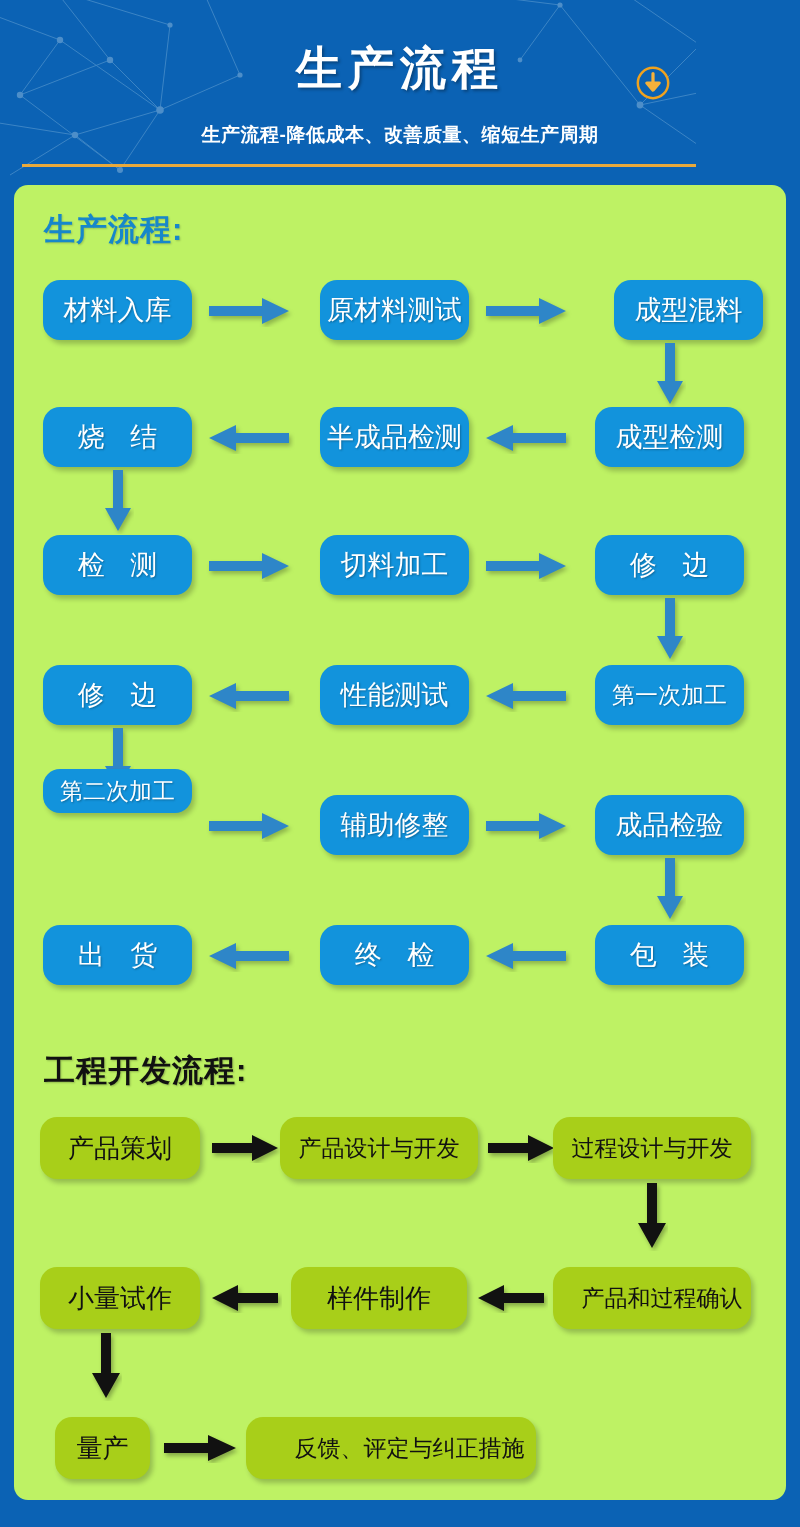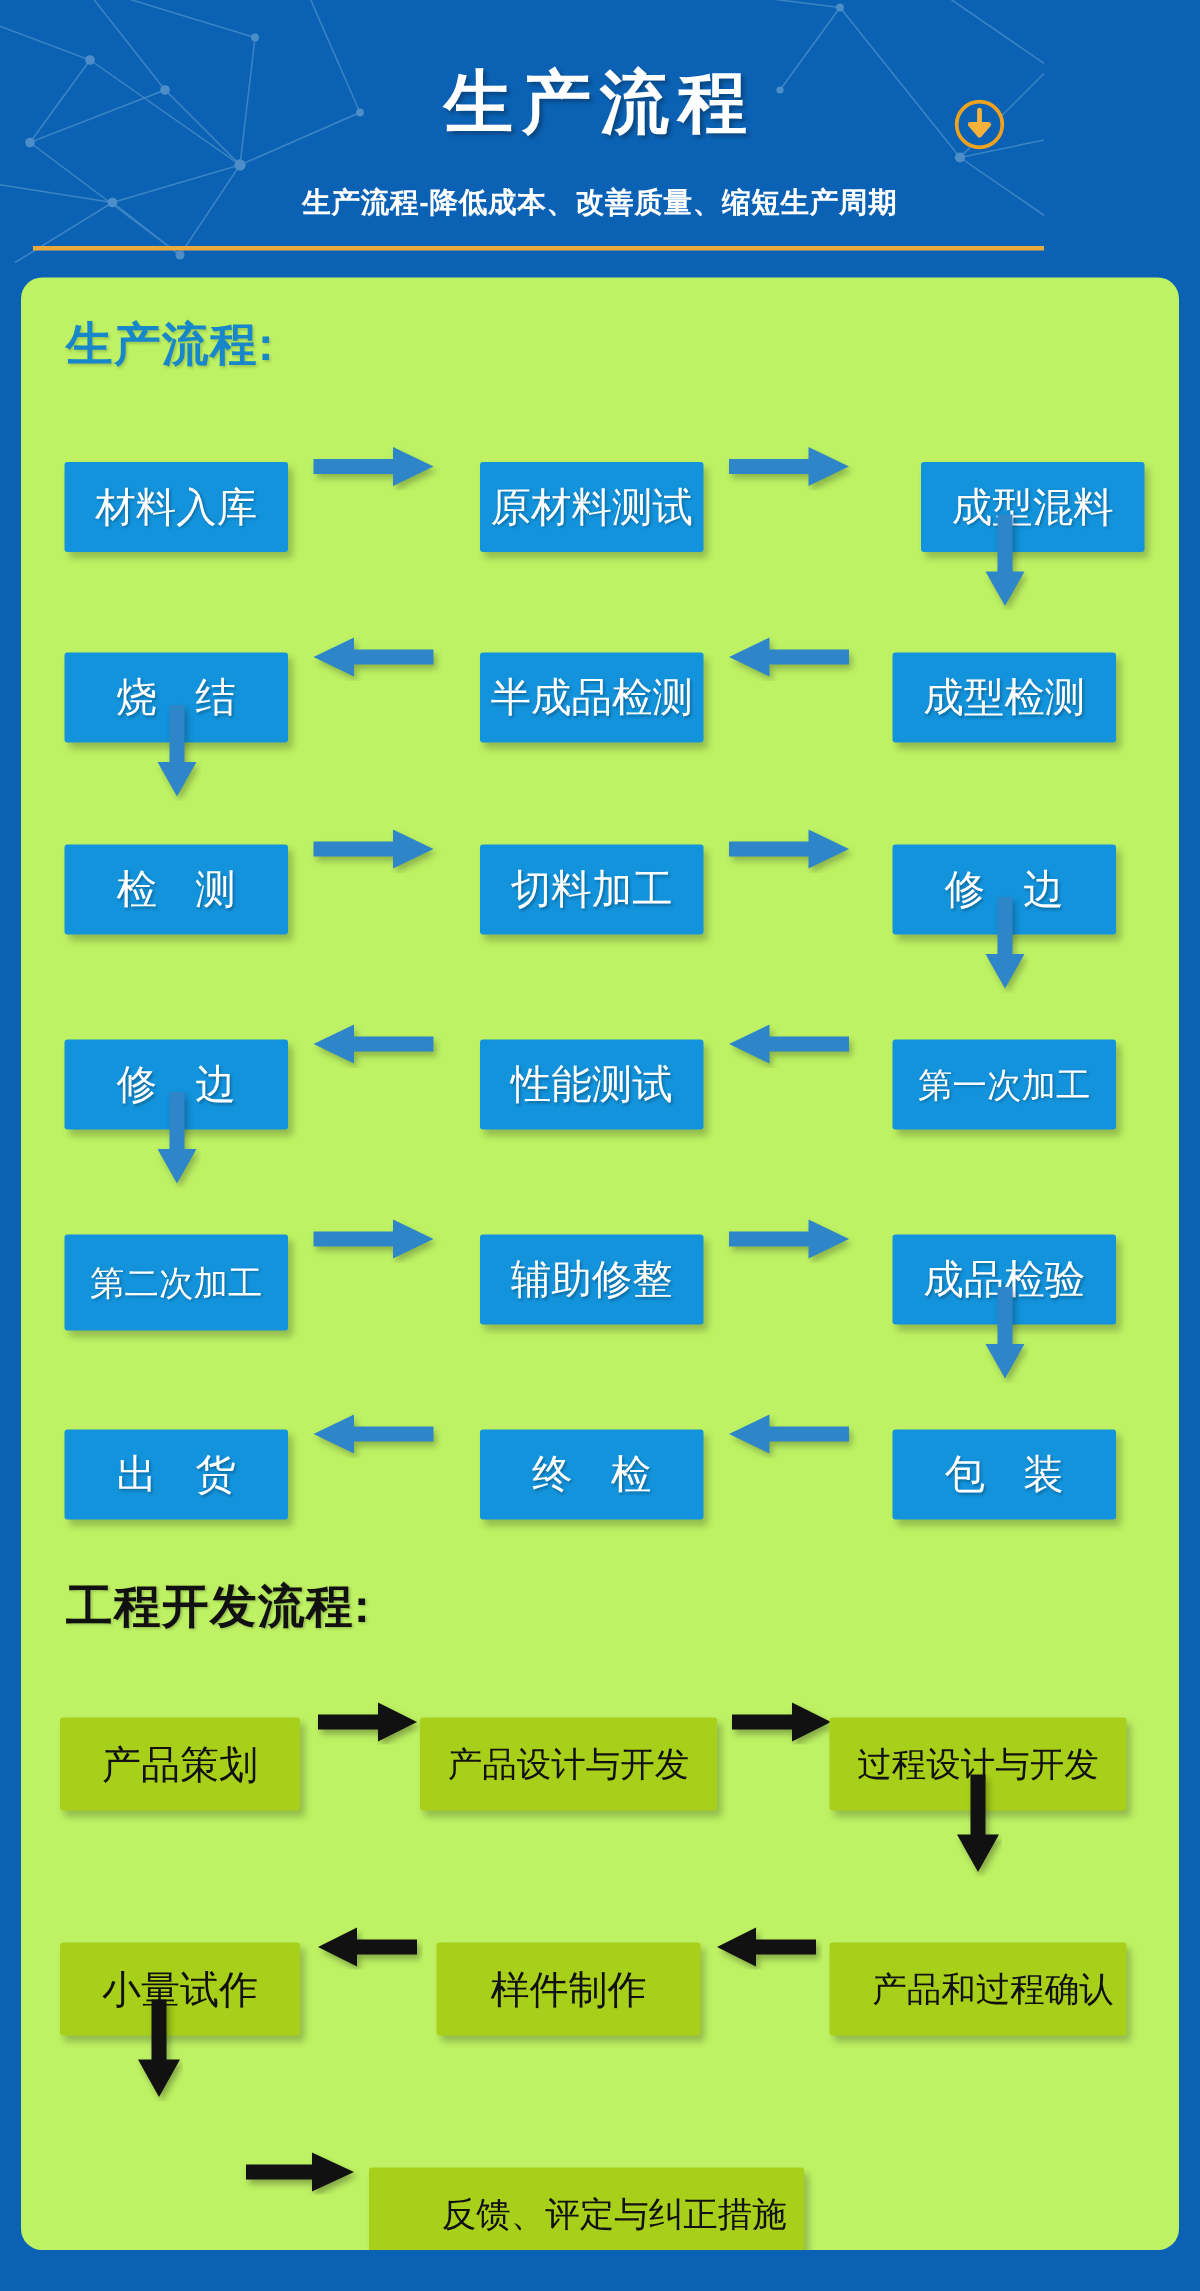--- a/index.html
+++ b/index.html
@@ -63,24 +63,23 @@
     letter-spacing: 1px;
     white-space: nowrap;
   }
   .section-title.blue { color: #1787CA; text-shadow: 1px 1px 2px rgba(0,0,0,.18); }
   .section-title.black { color: #111111; text-shadow: 1px 1px 2px rgba(0,0,0,.25); }
 
   
   .node {
     position: absolute;
     display: flex; align-items: center; justify-content: center;
-    border-radius: 2px;
+    border-radius: 17px;
     white-space: nowrap;
     box-shadow: 3px 4px 5px rgba(0,0,0,.22);
-    margin-top: 28px;
   }
   .node.blue {
     background: #1293DC;
     color: #ffffff;
     font-size: 27px; font-weight: 500;
     text-shadow: 1px 1px 2px rgba(0,0,0,.30);
   }
   .node.green {
     background: #A8CF19;
     color: #111111;
@@ -225,21 +224,21 @@
       </svg>
     </div>
     <div class="node blue small" style="left:581px; top:480px; width:149px; height:60px;">第一次加工</div>
 
     <div class="arrow" style="left:88px; top:541px;">
       <svg width="32" height="66" viewBox="0 0 32 66">
         <path d="M11 2 L21 2 L21 40 L29 40 L16 63 L3 40 L11 40 Z" fill="#2E86C8" style="filter:drop-shadow(2px 3px 2px rgba(0,0,0,.25))"></path>
       </svg>
     </div>
 
-    <div class="node blue small" style="left:29px;  top:610px; width:149px; height:64px;">第二次加工</div>
+    <div class="node blue small" style="left:29px;  top:584px; width:149px; height:44px;">第二次加工</div>
     <div class="arrow" style="left:191px; top:625px;">
       <svg width="90" height="32" viewBox="0 0 90 32">
         <path d="M4 11 L57 11 L57 3 L84 16 L57 29 L57 21 L4 21 Z" fill="#2E86C8" style="filter:drop-shadow(2px 3px 2px rgba(0,0,0,.25))"></path>
       </svg>
     </div>
     <div class="node blue" style="left:306px; top:610px; width:149px; height:60px;">辅助修整</div>
     <div class="arrow" style="left:468px; top:625px;">
       <svg width="90" height="32" viewBox="0 0 90 32">
         <path d="M4 11 L57 11 L57 3 L84 16 L57 29 L57 21 L4 21 Z" fill="#2E86C8" style="filter:drop-shadow(2px 3px 2px rgba(0,0,0,.25))"></path>
       </svg>
@@ -301,20 +300,21 @@
       </svg>
     </div>
     <div class="node green small" style="left:539px; top:1082px; width:198px; height:62px;padding-left:20px;">产品和过程确认</div>
 
     <div class="arrow" style="left:76px; top:1146px;">
       <svg width="32" height="70" viewBox="0 0 32 70">
         <path d="M11 2 L21 2 L21 42 L30 42 L16 67 L2 42 L11 42 Z" fill="#111111" style="filter:drop-shadow(2px 3px 2px rgba(0,0,0,.30))"></path>
       </svg>
     </div>
 
+    <div class="node green" style="left:41px;  top:1232px; width:95px;  height:62px;">量产</div>
     <div class="arrow" style="left:148px; top:1248px;">
       <svg width="78" height="30" viewBox="0 0 78 30">
         <path d="M2 10 L46 10 L46 2 L74 15 L46 28 L46 20 L2 20 Z" fill="#111111" style="filter:drop-shadow(2px 3px 2px rgba(0,0,0,.30))"></path>
       </svg>
     </div>
     <div class="node green small" style="left:232px; top:1232px; width:290px; height:62px;padding-left:37px;">反馈、评定与纠正措施</div>
 
   </div>
 
   <div id="footer-strip"></div>

